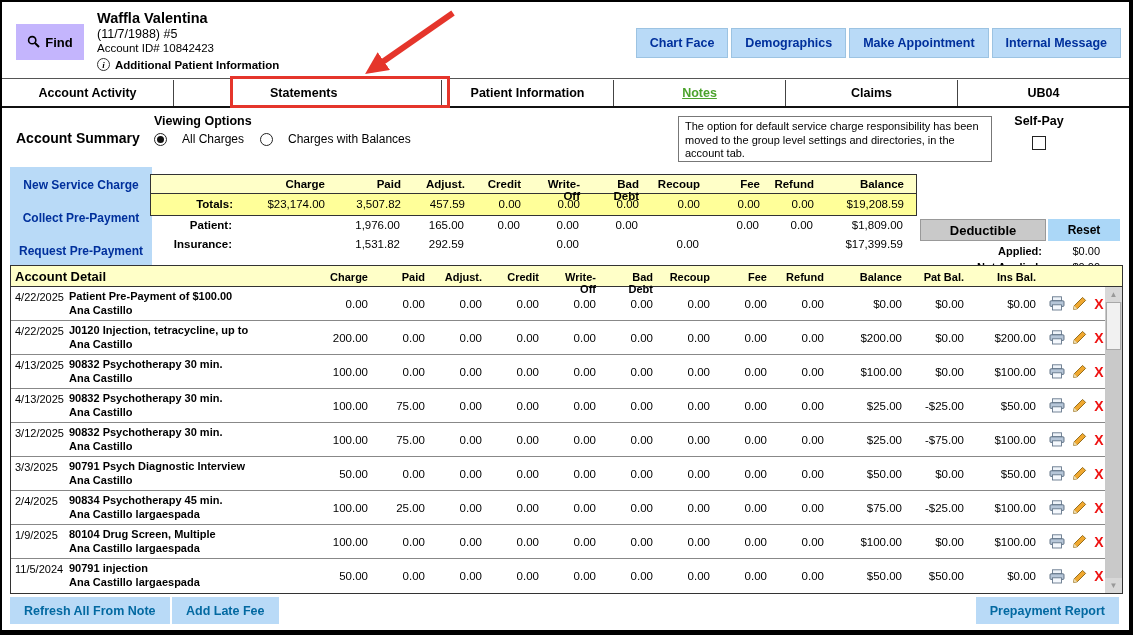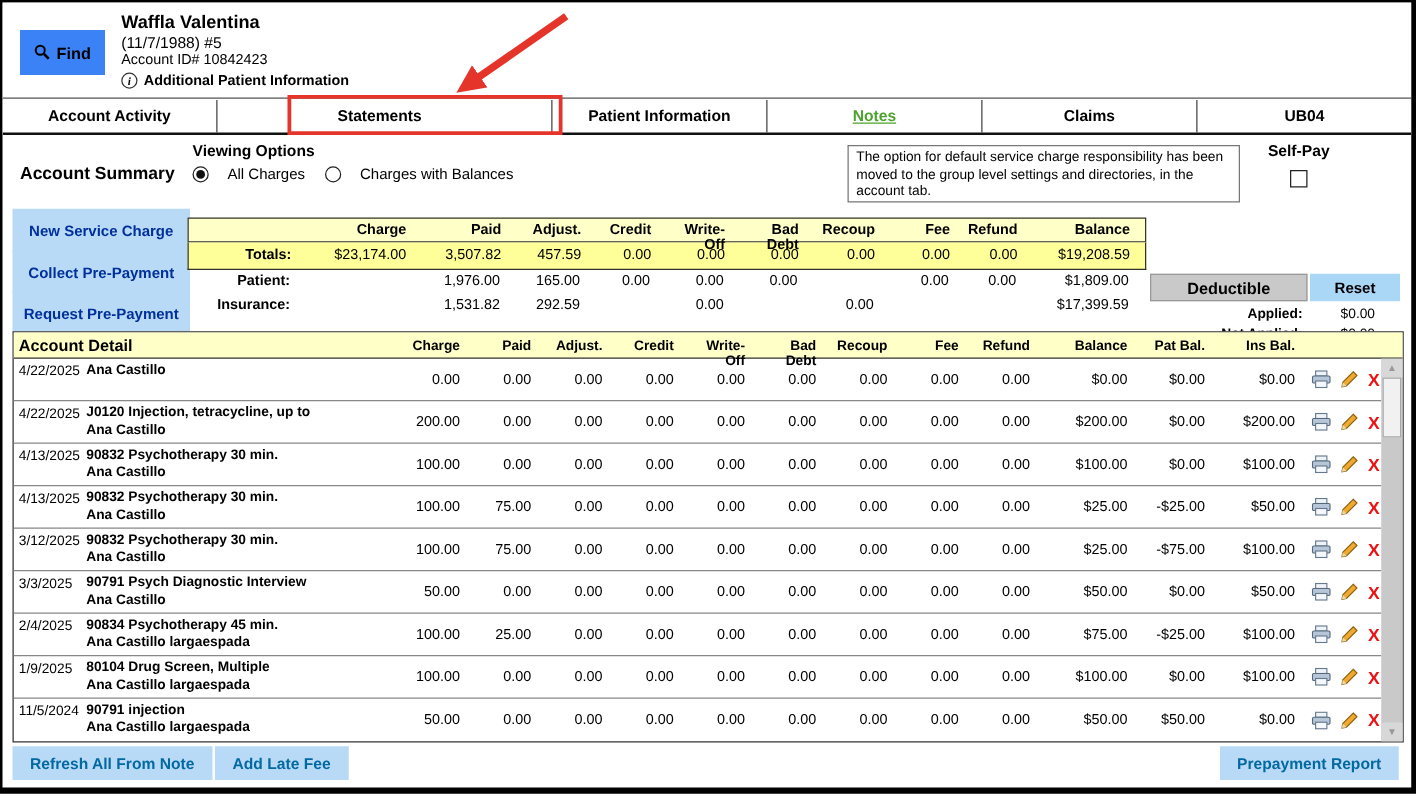--- a/index.html
+++ b/index.html
@@ -2,21 +2,21 @@
 <html><head>
 <meta charset="utf-8">
 <style>
   * { box-sizing: border-box; margin: 0; padding: 0; }
   body { width: 1133px; height: 635px; font-family: "Liberation Sans", sans-serif; background: #fff; }
   .page { position: relative; width: 1133px; height: 635px; background: #fff;
           border-top: 2px solid #000; border-left: 2px solid #000; border-right: 4px solid #000; border-bottom: 5px solid #000; overflow: hidden; }
 
   
   .topbar { position: absolute; left: 0; top: 0; width: 1127px; height: 77px; border-bottom: 1px solid #555; background: #fff; }
-  .find-btn { position: absolute; left: 14px; top: 22px; width: 68px; height: 36px; background: #3b82f6; border: none;
+  .find-btn { position: absolute; left: 14px; top: 22px; width: 68px; height: 36px; background: #c4b5fd; border: none;
               font-family: inherit; font-weight: bold; font-size: 13px; color: #000; display: flex; align-items: center; justify-content: center; gap: 4px; cursor: pointer; }
   .patient-info { position: absolute; left: 95px; top: 8px; }
   .pname { font-size: 14.5px; font-weight: bold; color: #000; }
   .pdob  { font-size: 12.5px; margin-top: 1px; }
   .pacct { font-size: 11.5px; margin-top: 1px; }
   .paddl { margin-top: 4px; font-size: 11.5px; font-weight: bold; display: flex; align-items: center; gap: 5px; }
   .info-icon { display: inline-flex; width: 13px; height: 13px; border: 1.5px solid #333; border-radius: 50%;
                align-items: center; justify-content: center; font-family: "Liberation Serif", serif; font-size: 9px; font-weight: bold; font-style: italic; }
   .nav-buttons { position: absolute; right: 8px; top: 26px; display: flex; gap: 3px; }
   .nav-btn { background: #b9daf7; border: 1px solid #9cc3e2; color: #00309c; font-family: inherit; font-weight: bold;
@@ -123,20 +123,26 @@
     <div class="patient-info">
       <div class="pname">Waffla Valentina</div>
       <div class="pdob">(11/7/1988) #5</div>
       <div class="pacct">Account ID# 10842423</div>
       <div class="paddl">
         <span class="info-icon">i</span>
         <span>Additional Patient Information</span>
       </div>
     </div>
 
+    <div class="nav-buttons">
+      <button class="nav-btn">Chart Face</button>
+      <button class="nav-btn">Demographics</button>
+      <button class="nav-btn">Make Appointment</button>
+      <button class="nav-btn">Internal Message</button>
+    </div>
 
     <svg class="red-arrow" viewBox="0 0 115 72">
       <defs>
         <marker id="ah" markerWidth="4.2" markerHeight="4.2" refX="2.6" refY="1.8" orient="auto">
           <path d="M0,0 L3.8,1.8 L0,3.6 Z" fill="#e5352b"></path>
         </marker>
       </defs>
       <line x1="106" y1="5" x2="24" y2="62" stroke="#e5352b" stroke-width="6" marker-end="url(#ah)"></line>
     </svg>
   </div>
@@ -280,20 +286,21 @@
         <div class="dhead">Balance</div>
         <div class="dhead">Pat Bal.</div>
         <div class="dhead">Ins Bal.</div>
         <div></div>
       </div>
     <div class="dbody">
       <div class="drows">
   <div class="drow">
     <div class="dcell-date">4/22/2025</div>
     <div class="dcell-desc">
+      <div class="desc1">Patient Pre-Payment of $100.00</div>
       <div class="desc2">Ana Castillo</div>
     </div>
     <div class="dcell-num num">0.00</div>
     <div class="dcell-num num">0.00</div>
     <div class="dcell-num num">0.00</div>
     <div class="dcell-num num">0.00</div>
     <div class="dcell-num num">0.00</div>
     <div class="dcell-num num">0.00</div>
     <div class="dcell-num num">0.00</div>
     <div class="dcell-num num">0.00</div>

